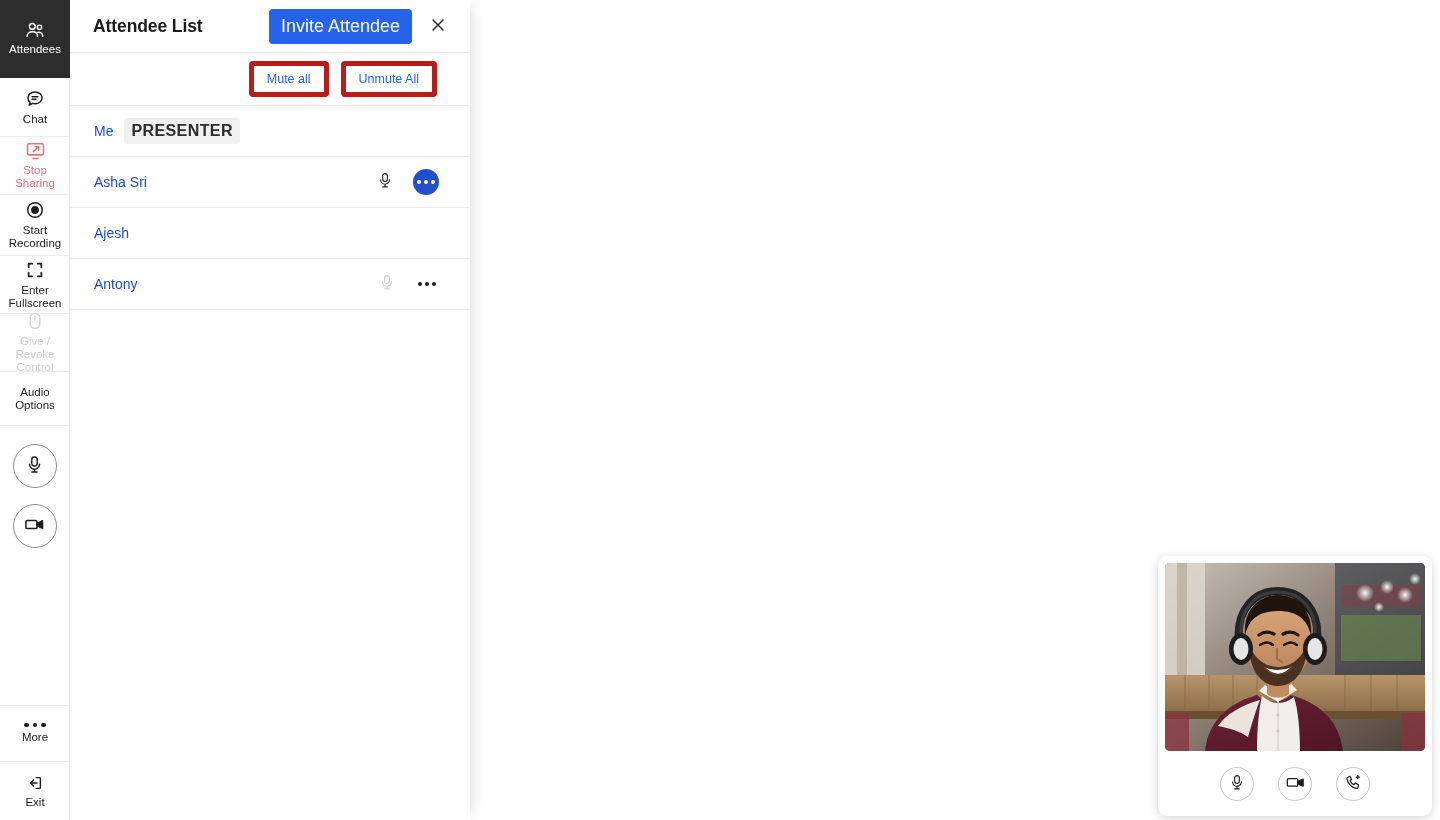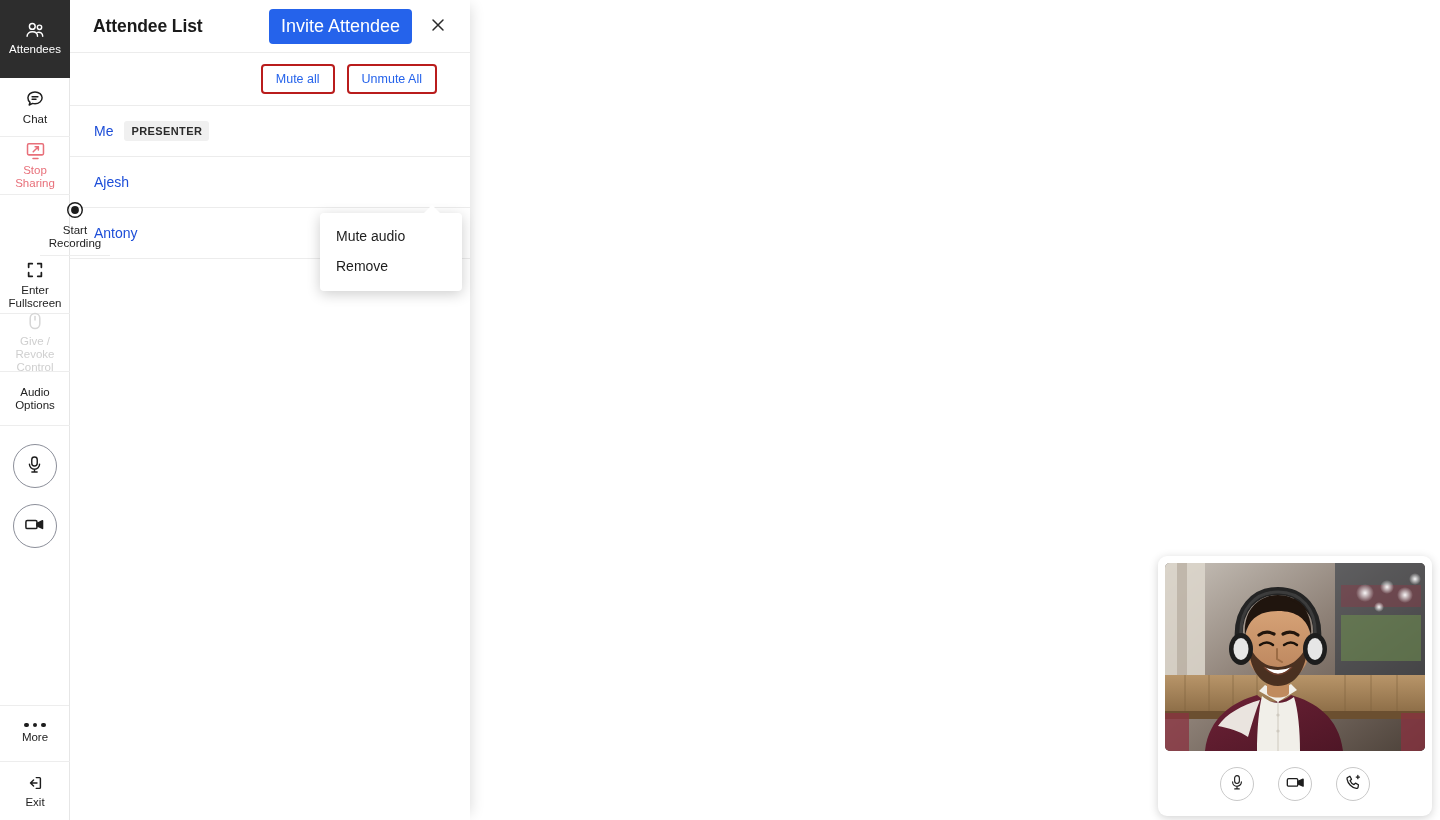--- a/index.html
+++ b/index.html
@@ -91,37 +91,37 @@
     cursor: pointer; background: none; border: none;
   }
 
   .panel-actions {
     height: 53px; display: flex; align-items: center; justify-content: flex-end;
     gap: 12px; padding: 0 33px 0 0;
     border-bottom: 1px solid #ececec;
   }
   .ghost-btn {
     background: #ffffff; color: #2563eb;
-    border: 2px solid #b91c1c; border-radius: 4px;
+    border: 5px solid #b91c1c; border-radius: 4px;
     font-family: "Liberation Sans", sans-serif;
     font-size: 12.5px; padding: 6px 13px; cursor: pointer; white-space: nowrap;
   }
 
   .att-row {
     height: 51px;
     display: flex; align-items: center;
     padding: 0 31px 0 24px;
     border-bottom: 1px solid #ececec;
     position: relative;
   }
   .att-name { font-size: 14px; color: #1d4ed8; }
   .badge {
     margin-left: 11px;
     background: #f0f0f0; color: #2b2b2b;
-    font-size: 11px; font-weight: bold; letter-spacing: 0.4px;
+    font-size: 16px; font-weight: bold; letter-spacing: 0.4px;
     padding: 4px 7px; border-radius: 3px;
   }
   .row-spacer { flex: 1 1 auto; }
   .mic-btn {
     width: 24px; height: 24px; background: none; border: none;
     display: flex; align-items: center; justify-content: center; cursor: pointer;
     margin-right: 16px;
   }
   .mic-btn.off { cursor: default; }
   .dots-btn {
@@ -219,21 +219,21 @@
       <span class="sb-ico">
         <svg width="21" height="19" viewBox="0 0 22 20" fill="none" stroke="#e8707a" stroke-width="1.6" stroke-linecap="round" stroke-linejoin="round">
           <rect x="2.6" y="3" width="16.8" height="11.6" rx="1.4"></rect>
           <path d="M8.4 18.4h5.2"></path>
           <path d="M8.6 11.4 14 6.1M10.6 6.1H14v3.4"></path>
         </svg>
       </span>
       <span class="sb-label">Stop Sharing</span>
     </div>
 
-    <div class="sb-item" style="height:61px;margin-left:40px;">
+    <div class="sb-item" style="height:61px;">
       <span class="sb-ico">
         <svg width="20" height="20" viewBox="0 0 22 22" fill="none" stroke="#1d1d1d" stroke-width="1.6">
           <circle cx="11" cy="11" r="8"></circle>
             <circle cx="11" cy="11" r="4.3" fill="#1d1d1d" stroke="none"></circle>
         </svg>
       </span>
       <span class="sb-label">Start
 Recording</span>
     </div>
 
@@ -326,20 +326,39 @@
       <button class="ghost-btn">Mute all</button>
       <button class="ghost-btn">Unmute All</button>
     </div>
 
     <div class="att-row">
       <span class="att-name">Me</span>
       <span class="badge">PRESENTER</span>
       <span class="row-spacer"></span>
     </div>
 
+    <div class="att-row">
+      <span class="att-name">Asha Sri</span>
+      <span class="row-spacer"></span>
+      <button class="mic-btn">
+        <span>
+          <svg width="14" height="17" viewBox="0 0 16 19" fill="none" stroke="#1d1d1d" stroke-width="1.25" stroke-linecap="round" stroke-linejoin="round">
+            <rect x="5.3" y="1.6" width="5.4" height="9" rx="2.7"></rect>
+            <path d="M3 8.8a5 5 0 0 0 10 0M8 14v2.6M5.4 16.8h5.2"></path>
+          </svg>
+        </span>
+      </button>
+      <button class="dots-btn activeblue">
+        <span class="dots-inner">
+          <span class="dot"></span>
+            <span class="dot"></span>
+            <span class="dot"></span>
+        </span>
+      </button>
+    </div>
 
     <div class="att-row">
       <span class="att-name">Ajesh</span>
       <span class="row-spacer"></span>
     </div>
 
     <div class="att-row">
       <span class="att-name">Antony</span>
       <span class="row-spacer"></span>
       <button class="mic-btn off">
@@ -354,25 +373,20 @@
         <span class="dots-inner">
           <span class="dot"></span>
             <span class="dot"></span>
             <span class="dot"></span>
         </span>
       </button>
     </div>
 
   </div>
 
-  <div class="ctx-menu">
-    <div class="ctx-arrow"></div>
-    <div class="ctx-item">Mute audio</div>
-    <div class="ctx-item">Remove</div>
-  </div>
 
   <div class="video-card">
     <div class="video-frame">
       <svg viewBox="0 0 260 188" preserveAspectRatio="xMidYMid slice">
         <defs>
           <linearGradient id="bgWall" x1="0" y1="0" x2="1" y2="1">
             <stop offset="0%" stop-color="#c9c3bb"></stop>
             <stop offset="45%" stop-color="#8e8177"></stop>
             <stop offset="100%" stop-color="#4b4038"></stop>
           </linearGradient>

